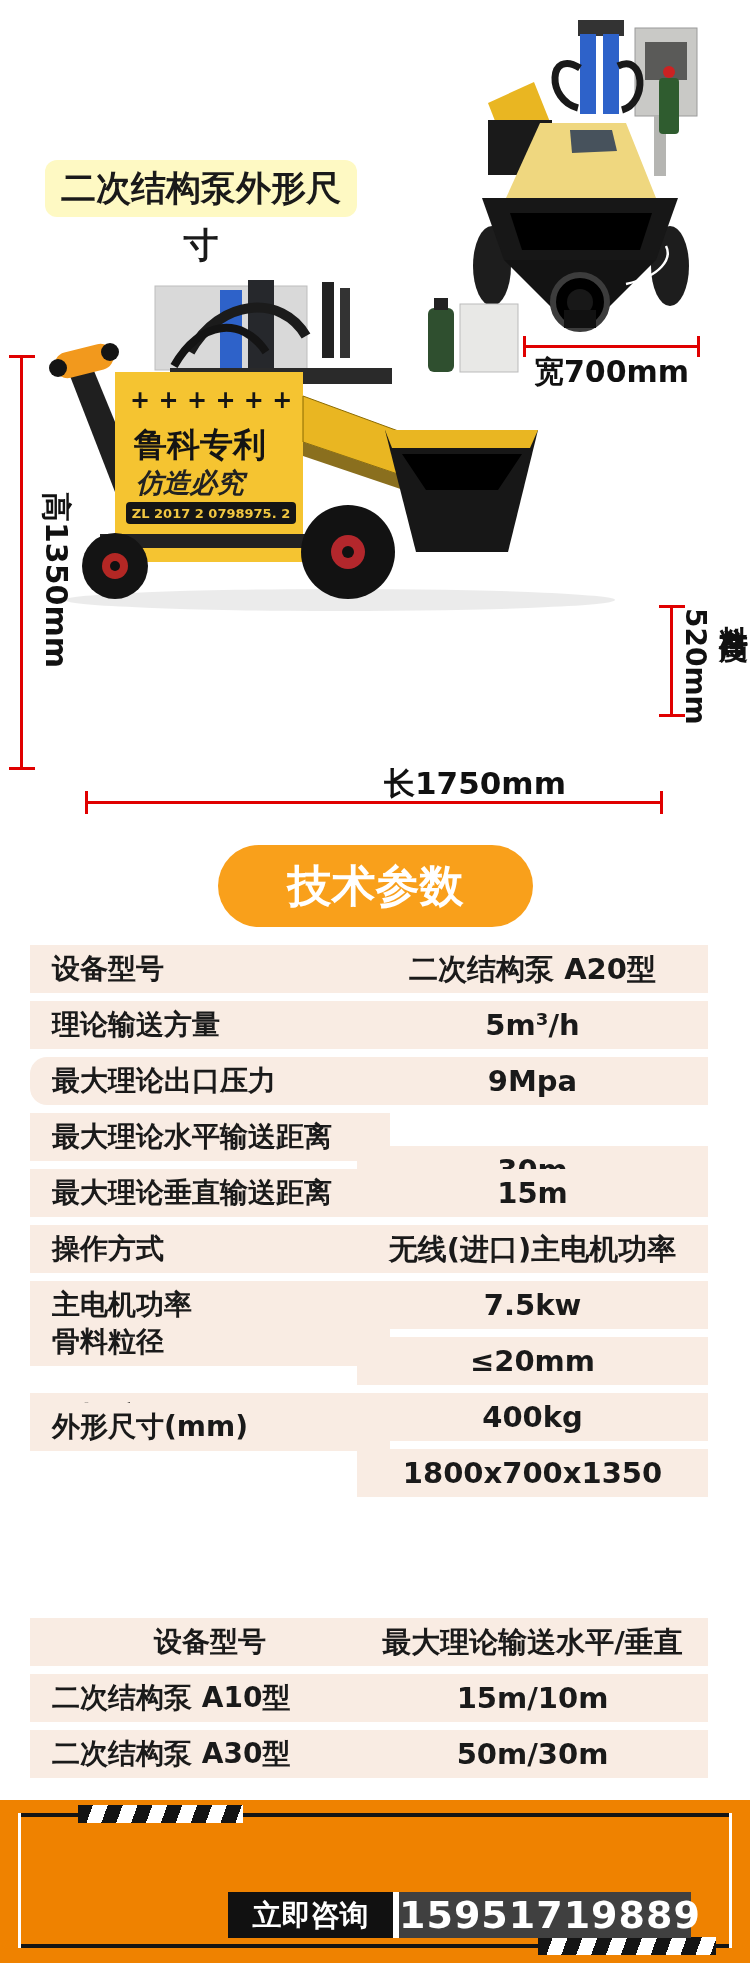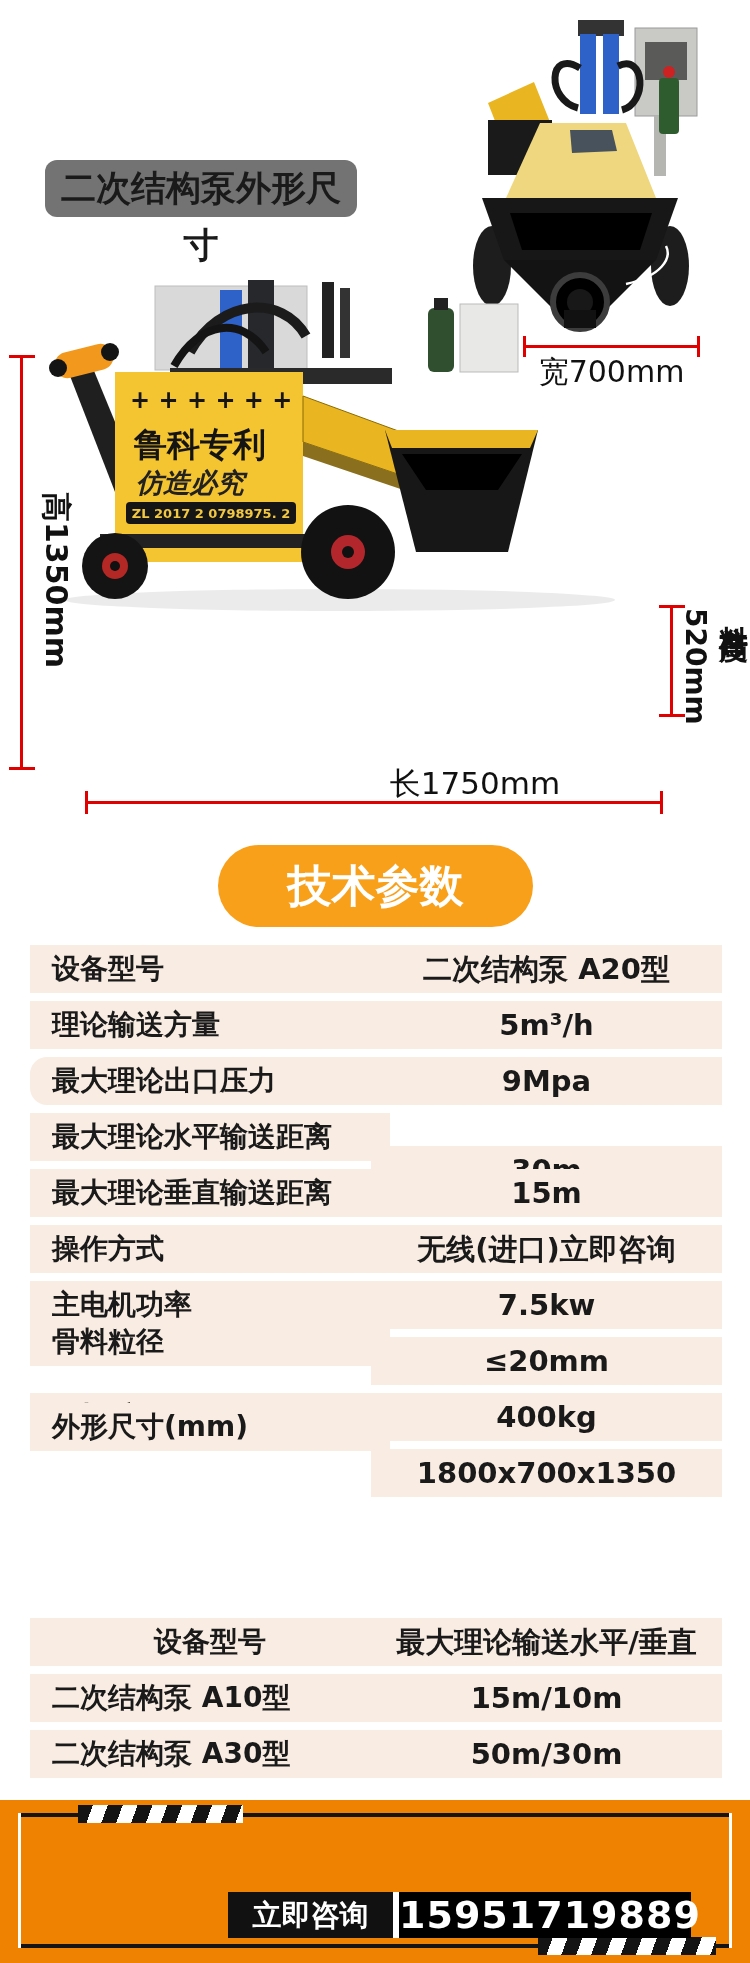--- a/index.html
+++ b/index.html
@@ -2,50 +2,50 @@
 <html><head>
 <meta charset="utf-8">
 <style>
   html,body{margin:0;padding:0;background:#fff;}
   .canvas{position:relative;width:750px;height:1963px;background:#ffffff;overflow:hidden;
           font-family:"DejaVu Sans","Liberation Sans",sans-serif;color:#1a1a1a;}
   .abs{position:absolute;}
   
   .page-title{left:44px;top:80px;font-size:54px;font-weight:800;letter-spacing:1px;white-space:nowrap;}
   .hl{color:#F7A11D;}
-  .badge{left:45px;top:160px;width:312px;height:57px;background:#737373;border-radius:12px;
+  .badge{left:45px;top:160px;width:312px;height:57px;background:#fef9c3;border-radius:12px;
          font-size:35px;font-weight:700;text-align:center;line-height:57px;}
   
   .dimline{background:#E00000;}
   .tick{position:absolute;background:#E00000;}
   .dim-rot{position:absolute;transform-origin:0 0;transform:rotate(90deg);
            font-size:30px;font-weight:700;white-space:nowrap;color:#111;}
   .dim-vert{position:absolute;writing-mode:vertical-rl;text-orientation:upright;
             font-size:29px;font-weight:700;color:#111;letter-spacing:2px;}
-  .dim-label{font-size:30px;font-weight:400;color:#111;white-space:nowrap;}
+  .dim-label{font-size:30px;font-weight:700;color:#111;white-space:nowrap;}
   
   .pill{background:#F9A01B;color:#fff;font-weight:800;text-align:center;border-radius:41px;}
   .pill1{left:218px;top:845px;width:315px;height:82px;font-size:44px;line-height:82px;}
   .pill2{left:104px;top:1516px;width:542px;height:78px;font-size:42px;line-height:78px;border-radius:39px;}
   
   .cell{position:absolute;background:#F9ECE3;height:48px;}
   .cell.l{left:30px;width:360px;}
-  .cell.r{left:371px;width:351px;}
+  .cell.r{left:357px;width:351px;}
   .lbl{font-size:28px;font-weight:700;line-height:48px;padding-left:22px;white-space:nowrap;}
   .val{font-size:29px;font-weight:700;line-height:48px;text-align:center;white-space:nowrap;}
   .ctr{text-align:center;padding-left:0;}
   
   .footer{left:0;top:1800px;width:750px;height:163px;background:#EF8200;}
   .frameline{position:absolute;background:#141414;}
   .framewhite{position:absolute;background:#ffffff;}
   .stripes{position:absolute;background:repeating-linear-gradient(110deg,#141414 0 14px,#ffffff 14px 28px);}
   .cta{position:absolute;left:228px;top:1892px;width:165px;height:46px;background:#111;color:#fff;
        font-size:29px;font-weight:700;text-align:center;line-height:46px;cursor:pointer;}
   .cta-div{position:absolute;left:393px;top:1892px;width:6px;height:46px;background:#fff;}
-  .phone{position:absolute;left:399px;top:1892px;width:292px;height:46px;background:#000000;color:#fff;
+  .phone{position:absolute;left:399px;top:1892px;width:292px;height:46px;background:#404040;color:#fff;
          font-size:38px;font-weight:800;text-align:center;line-height:46px;letter-spacing:1px;}
 </style>
 </head>
 <body>
 
 <div class="canvas">
 
 
   <div class="abs badge">二次结构泵外形尺寸</div>
 
@@ -169,21 +169,21 @@
     <div class="cell l" style="top:1169px;">
         <div class="lbl">最大理论垂直输送距离</div>
       </div>
     <div class="cell r" style="top:1169px;">
         <div class="val">15m</div>
       </div>
     <div class="cell l" style="top:1225px;">
         <div class="lbl">操作方式</div>
       </div>
     <div class="cell r" style="top:1225px;">
-        <div class="val">无线(进口)立即咨询</div>
+        <div class="val">无线(进口)主电机功率</div>
       </div>
     <div class="cell l" style="top:1281px;">
         <div class="lbl">主电机功率</div>
       </div>
     <div class="cell r" style="top:1281px;">
         <div class="val">7.5kw</div>
       </div>
     <div class="cell l" style="top:1318px;">
         <div class="lbl">骨料粒径</div>
       </div>

